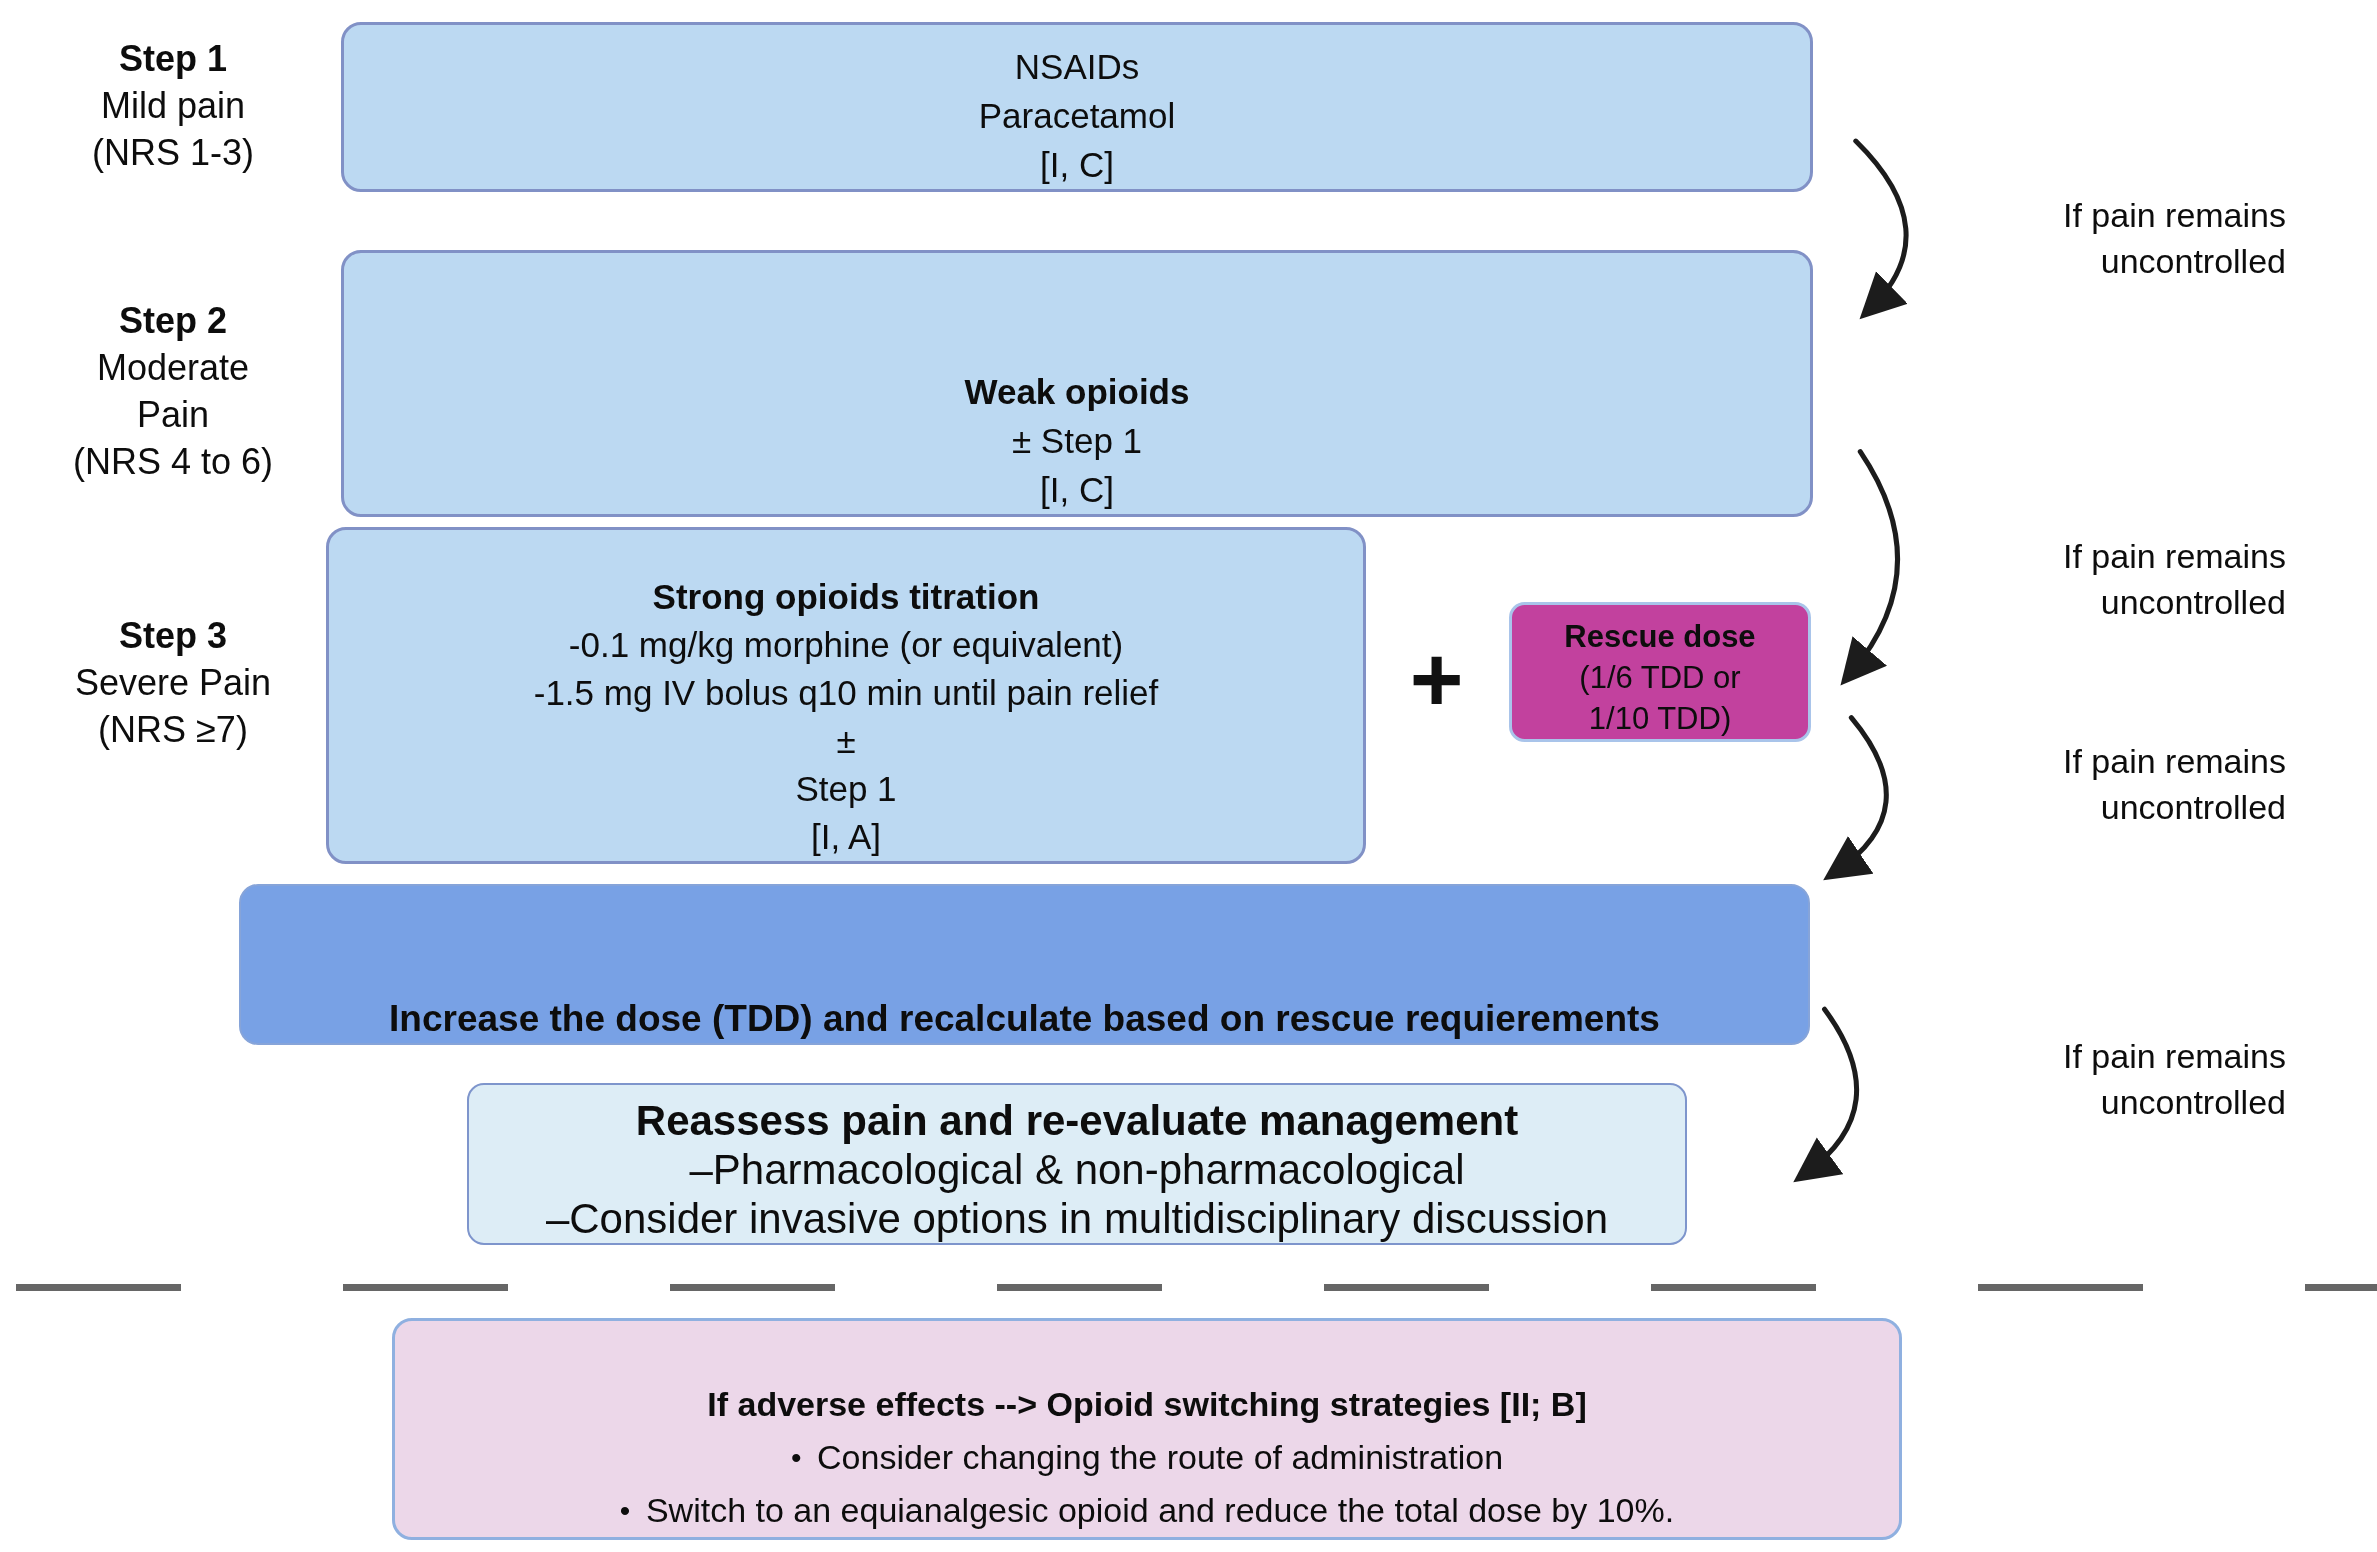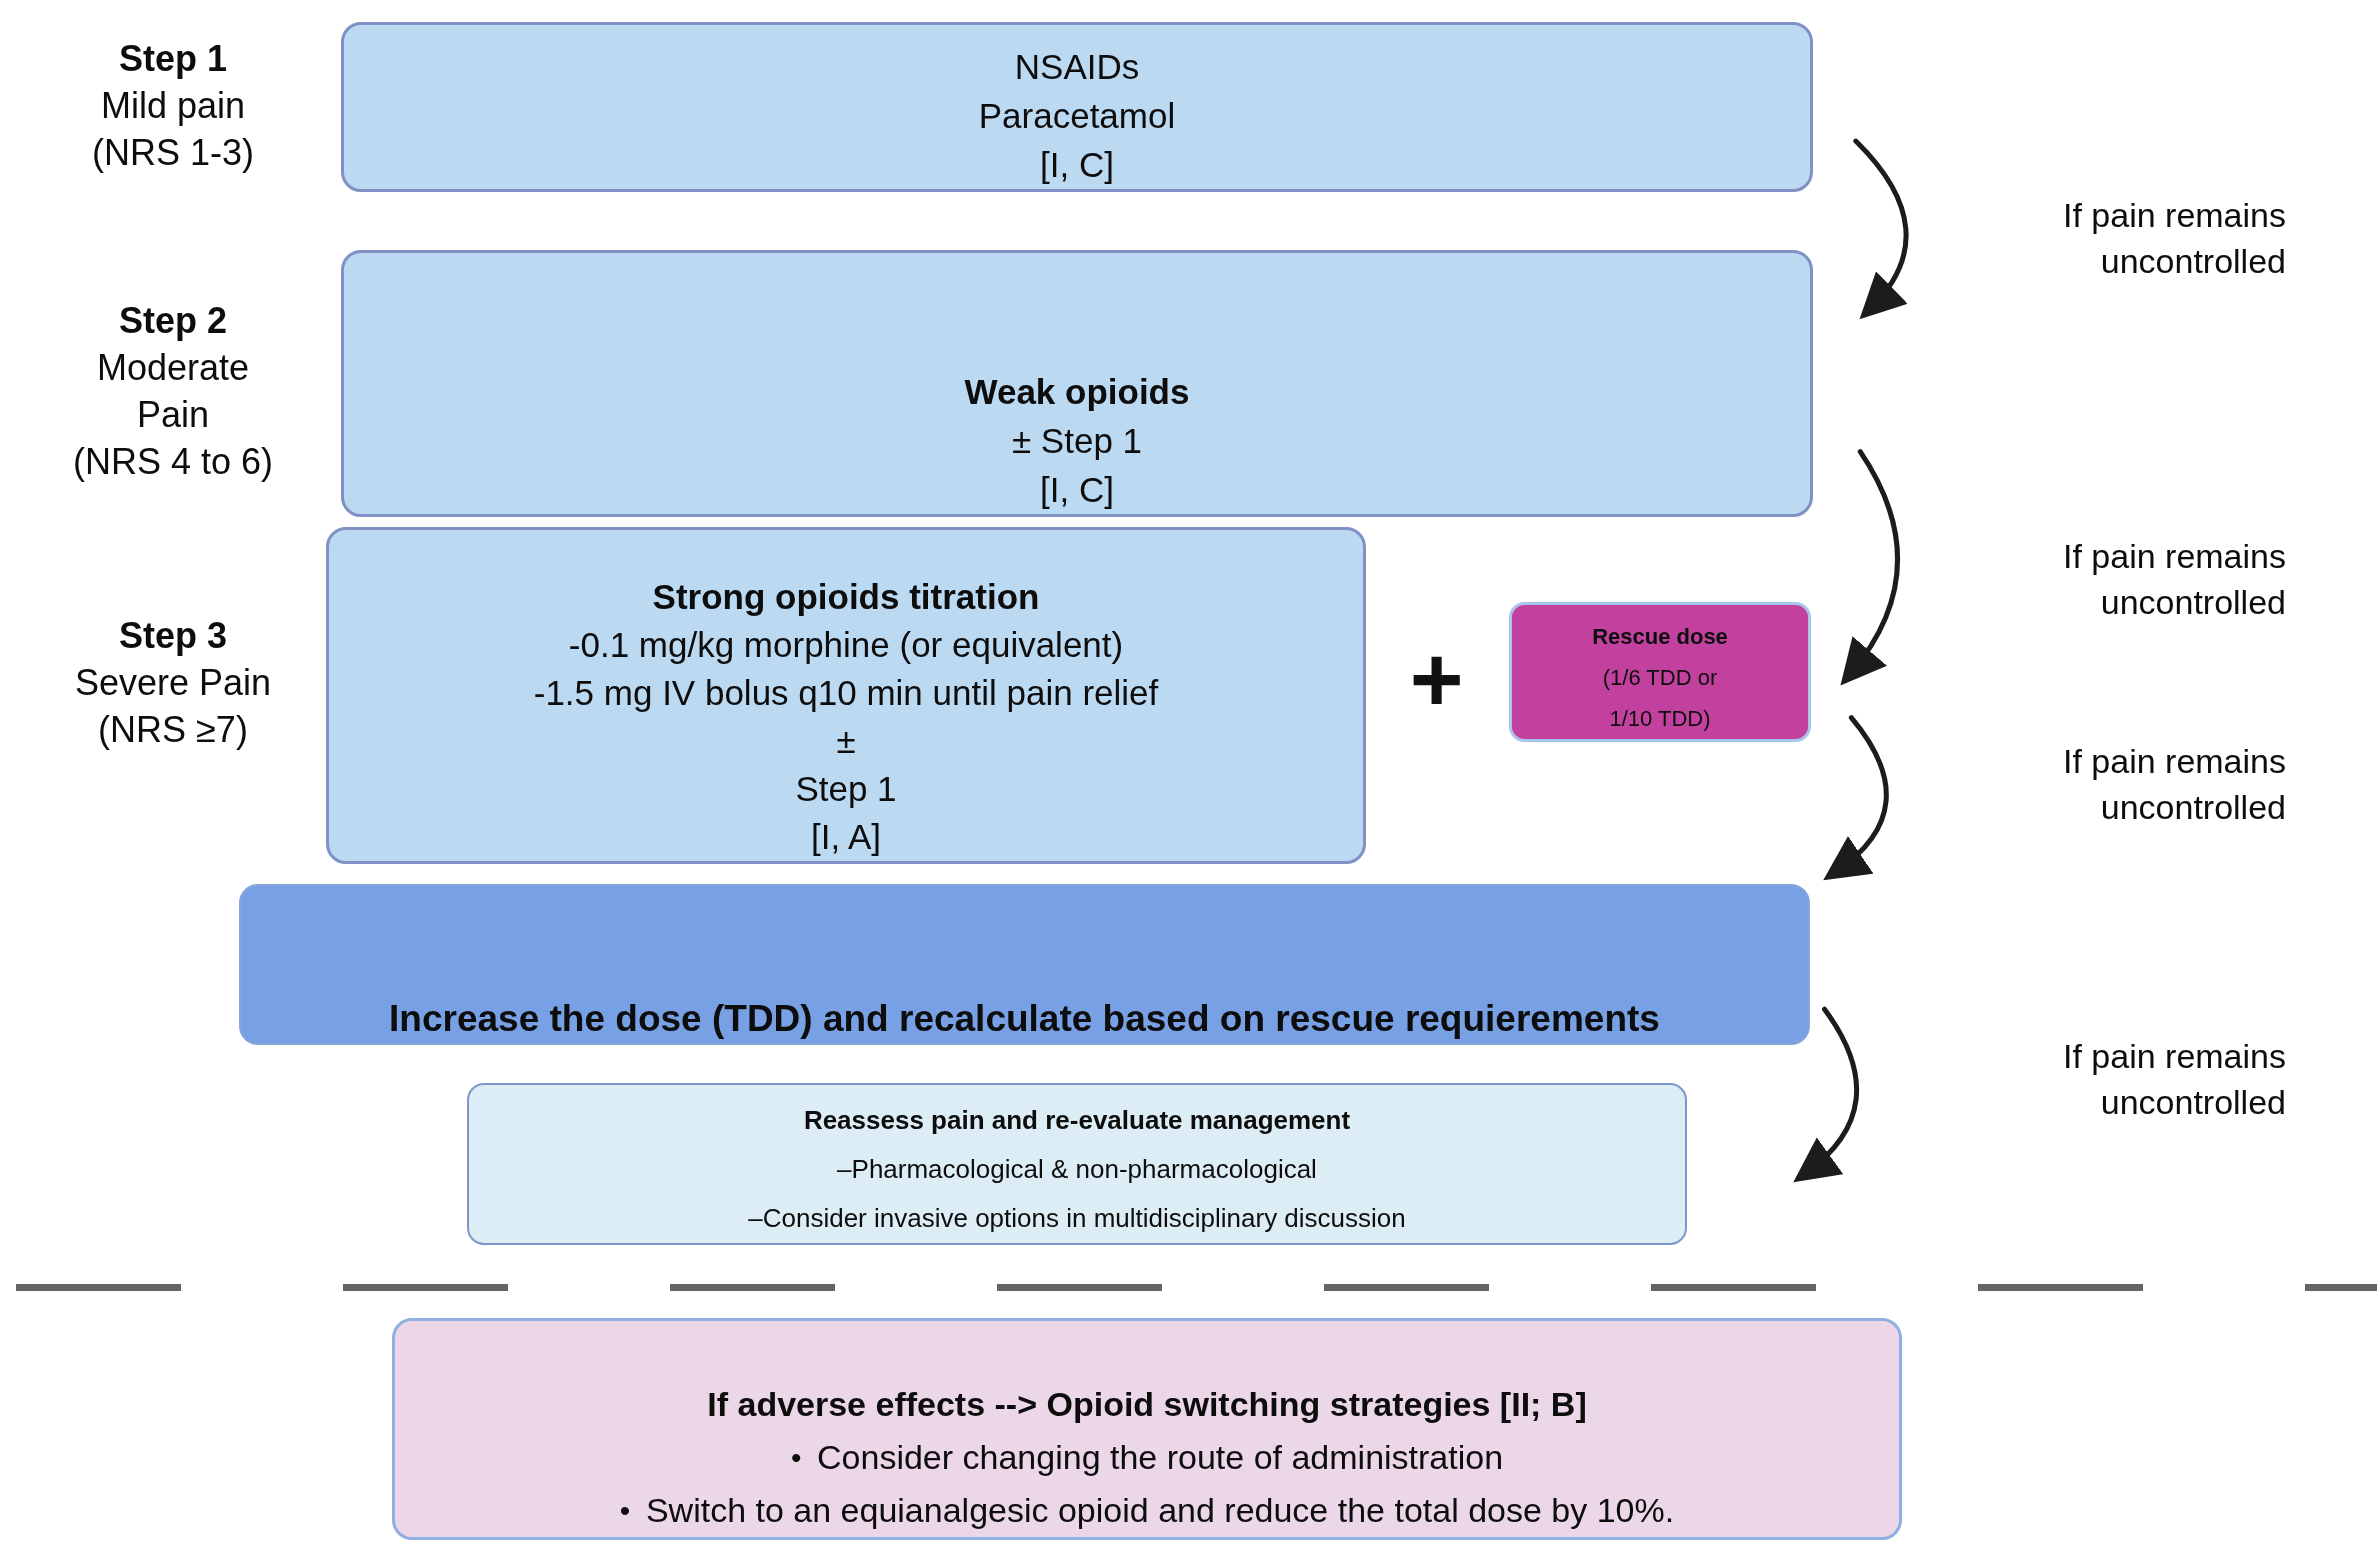--- a/index.html
+++ b/index.html
@@ -28,31 +28,31 @@
     text-align:center;font-size:35px;line-height:49px;
     border-radius:20px;
   }
   .flowbox .title{font-weight:700;}
   #box-step1{left:341px;top:22.3px;width:1472px;height:170px;background:#bcd9f2;border:3.4px solid #8191c6;}
   #box-step2{left:341px;top:226px;width:1472px;height:267px;background:#bcd9f2;border:3.4px solid #8191c6;margin-top:24px;}
   #box-step3{left:326px;top:527px;width:1040px;height:337px;background:#bcd9f2;border:3.4px solid #8191c6;line-height:48px;}
   #box-rescue{
     left:1509px;top:602px;width:302px;height:140px;
     background:#c2419e;border:3.4px solid #a9c4ea;border-radius:15.6px;
-    font-size:22px;line-height:41px;
+    font-size:31px;line-height:41px;
   }
   #box-increase{
     left:239px;top:884px;width:1571px;height:161px;
     background:#78a1e5;border:2.8px solid #86a4d9;
     font-weight:700;font-size:37px;border-radius:19px;
   }
   #box-reassess{
     left:467px;top:1083px;width:1220px;height:162px;
     background:#ddedf6;border:2.8px solid #7e95cc;
-    font-size:26px;line-height:49px;border-radius:17px;
+    font-size:42px;line-height:49px;border-radius:17px;
   }
   #box-adverse{
     left:392px;top:1318px;width:1510px;height:222px;
     background:#ecd7e9;border:3.4px solid #8fb0e0;
     font-size:34px;line-height:53px;border-radius:20px;
   }
   .bullet-line .bullet{display:inline-block;margin-right:15.6px;font-size:30px;vertical-align:1.1px;}
 
   
   .plus-sign{

